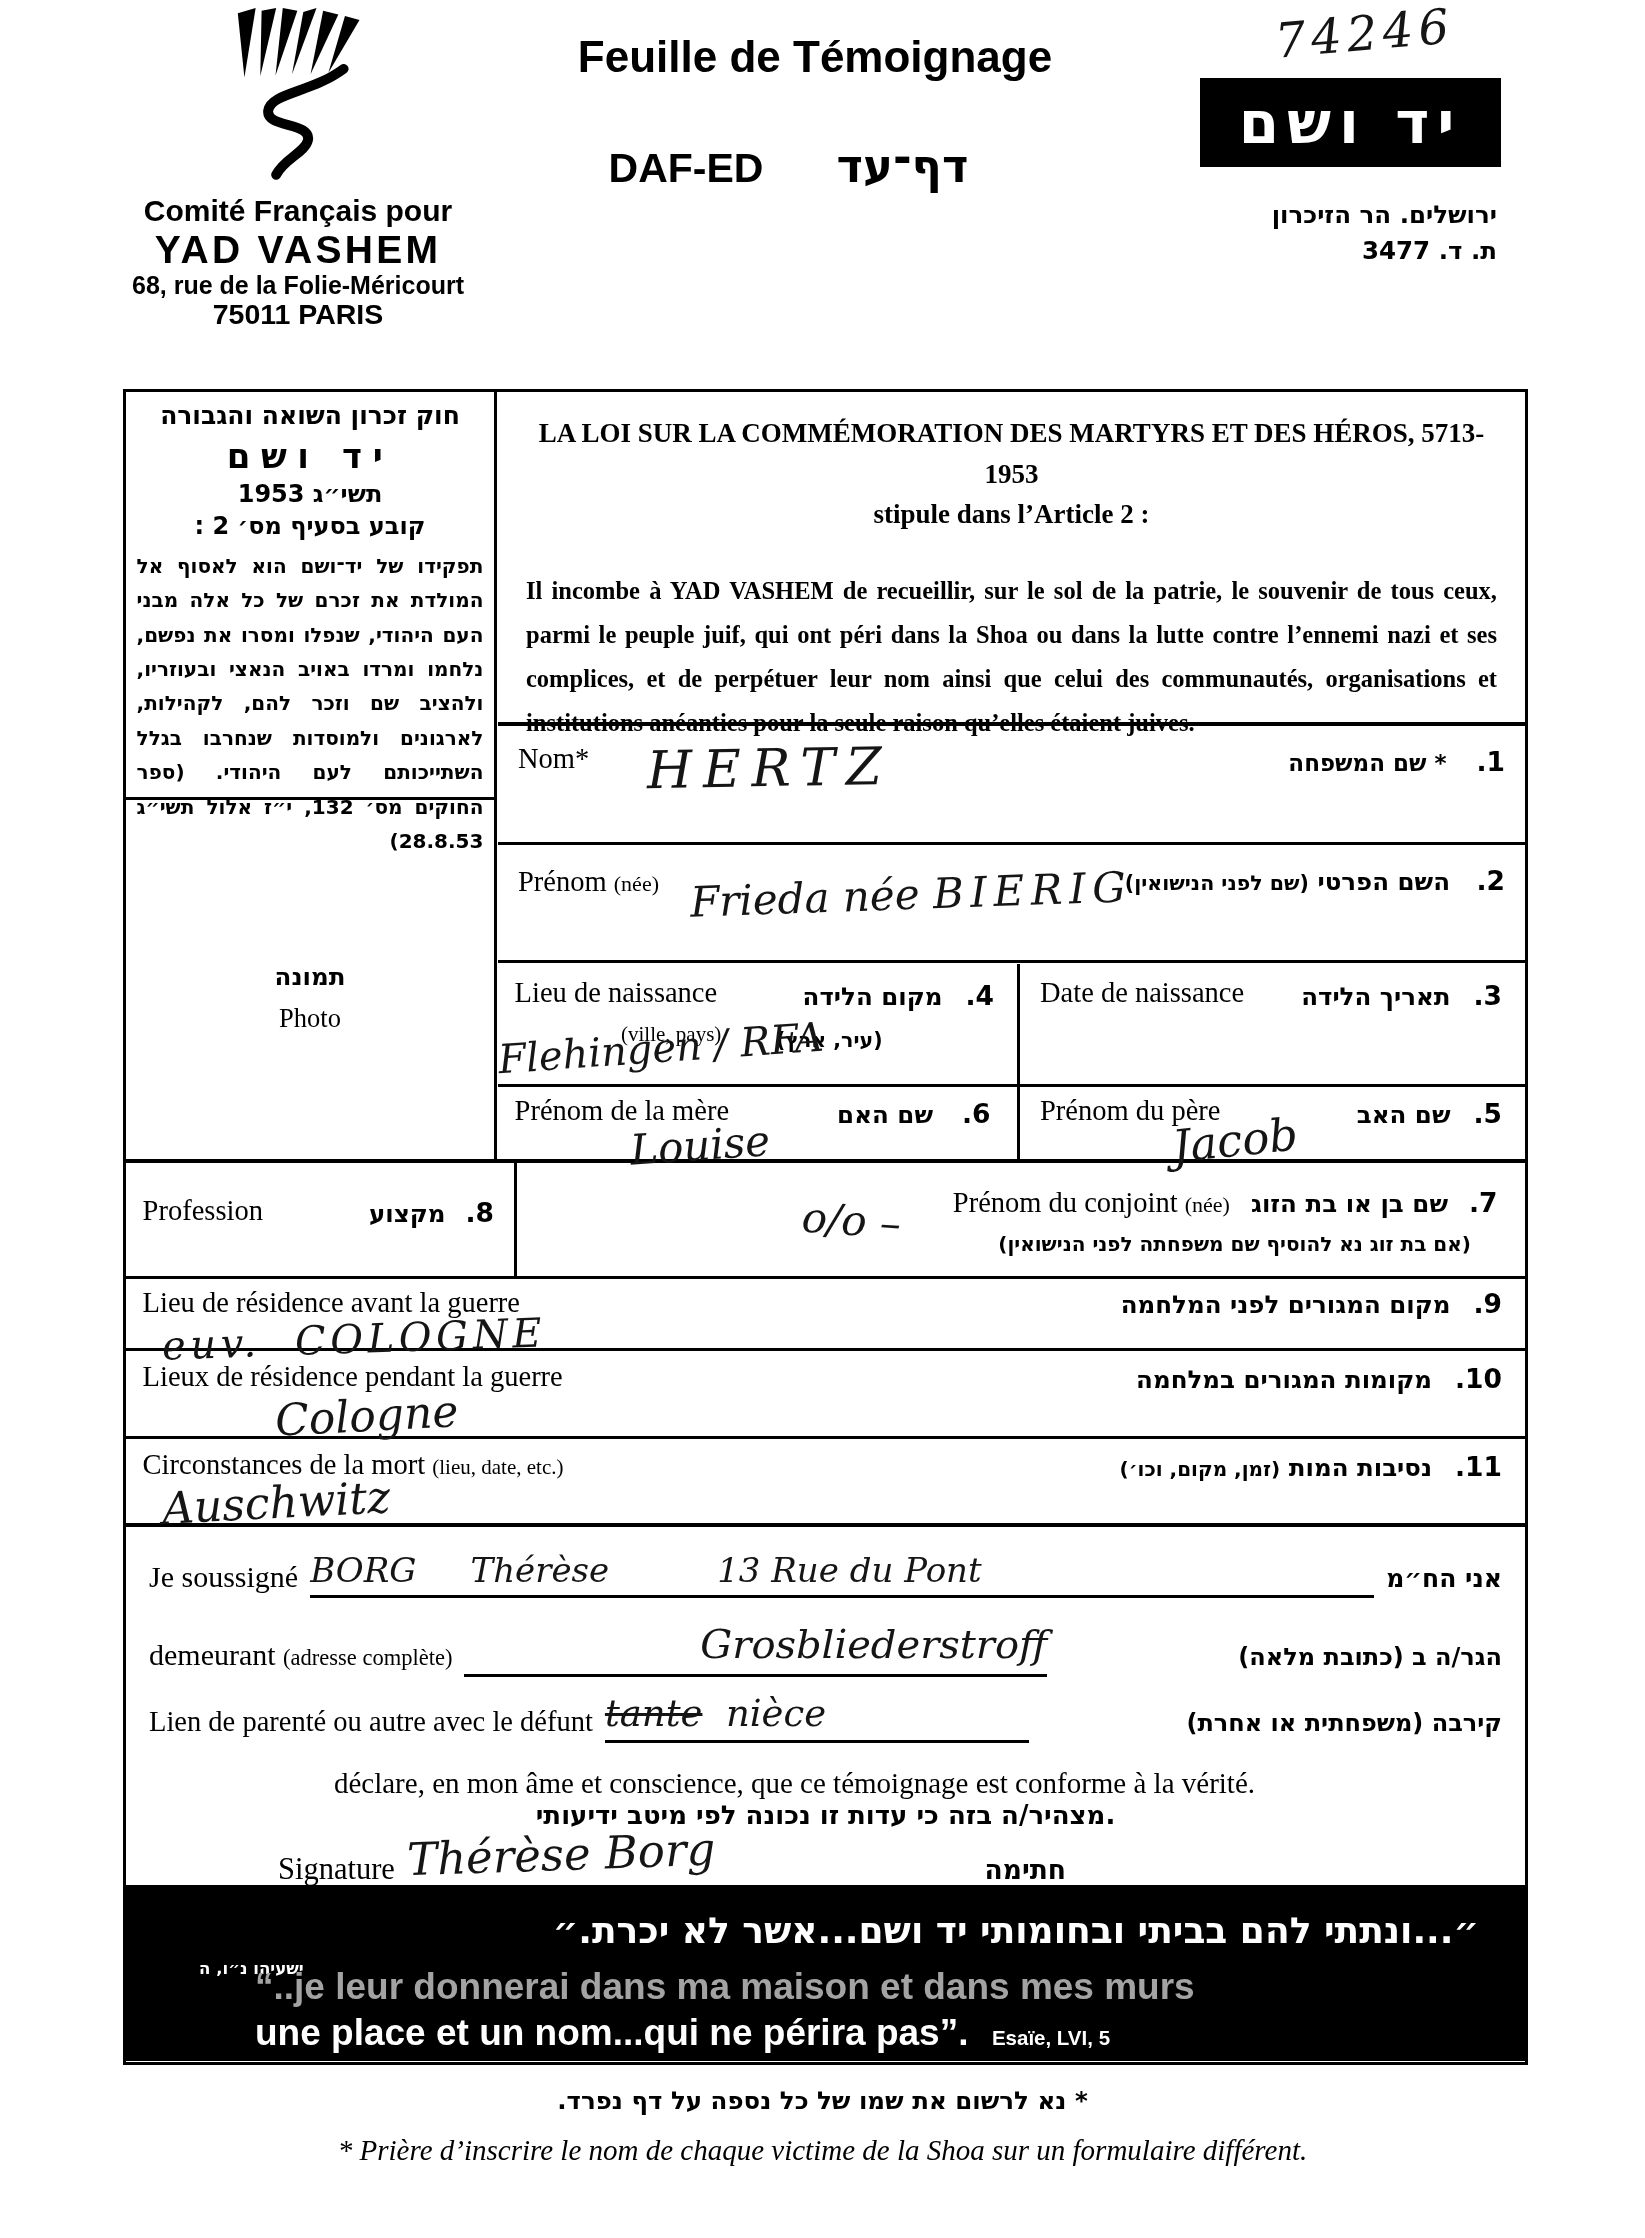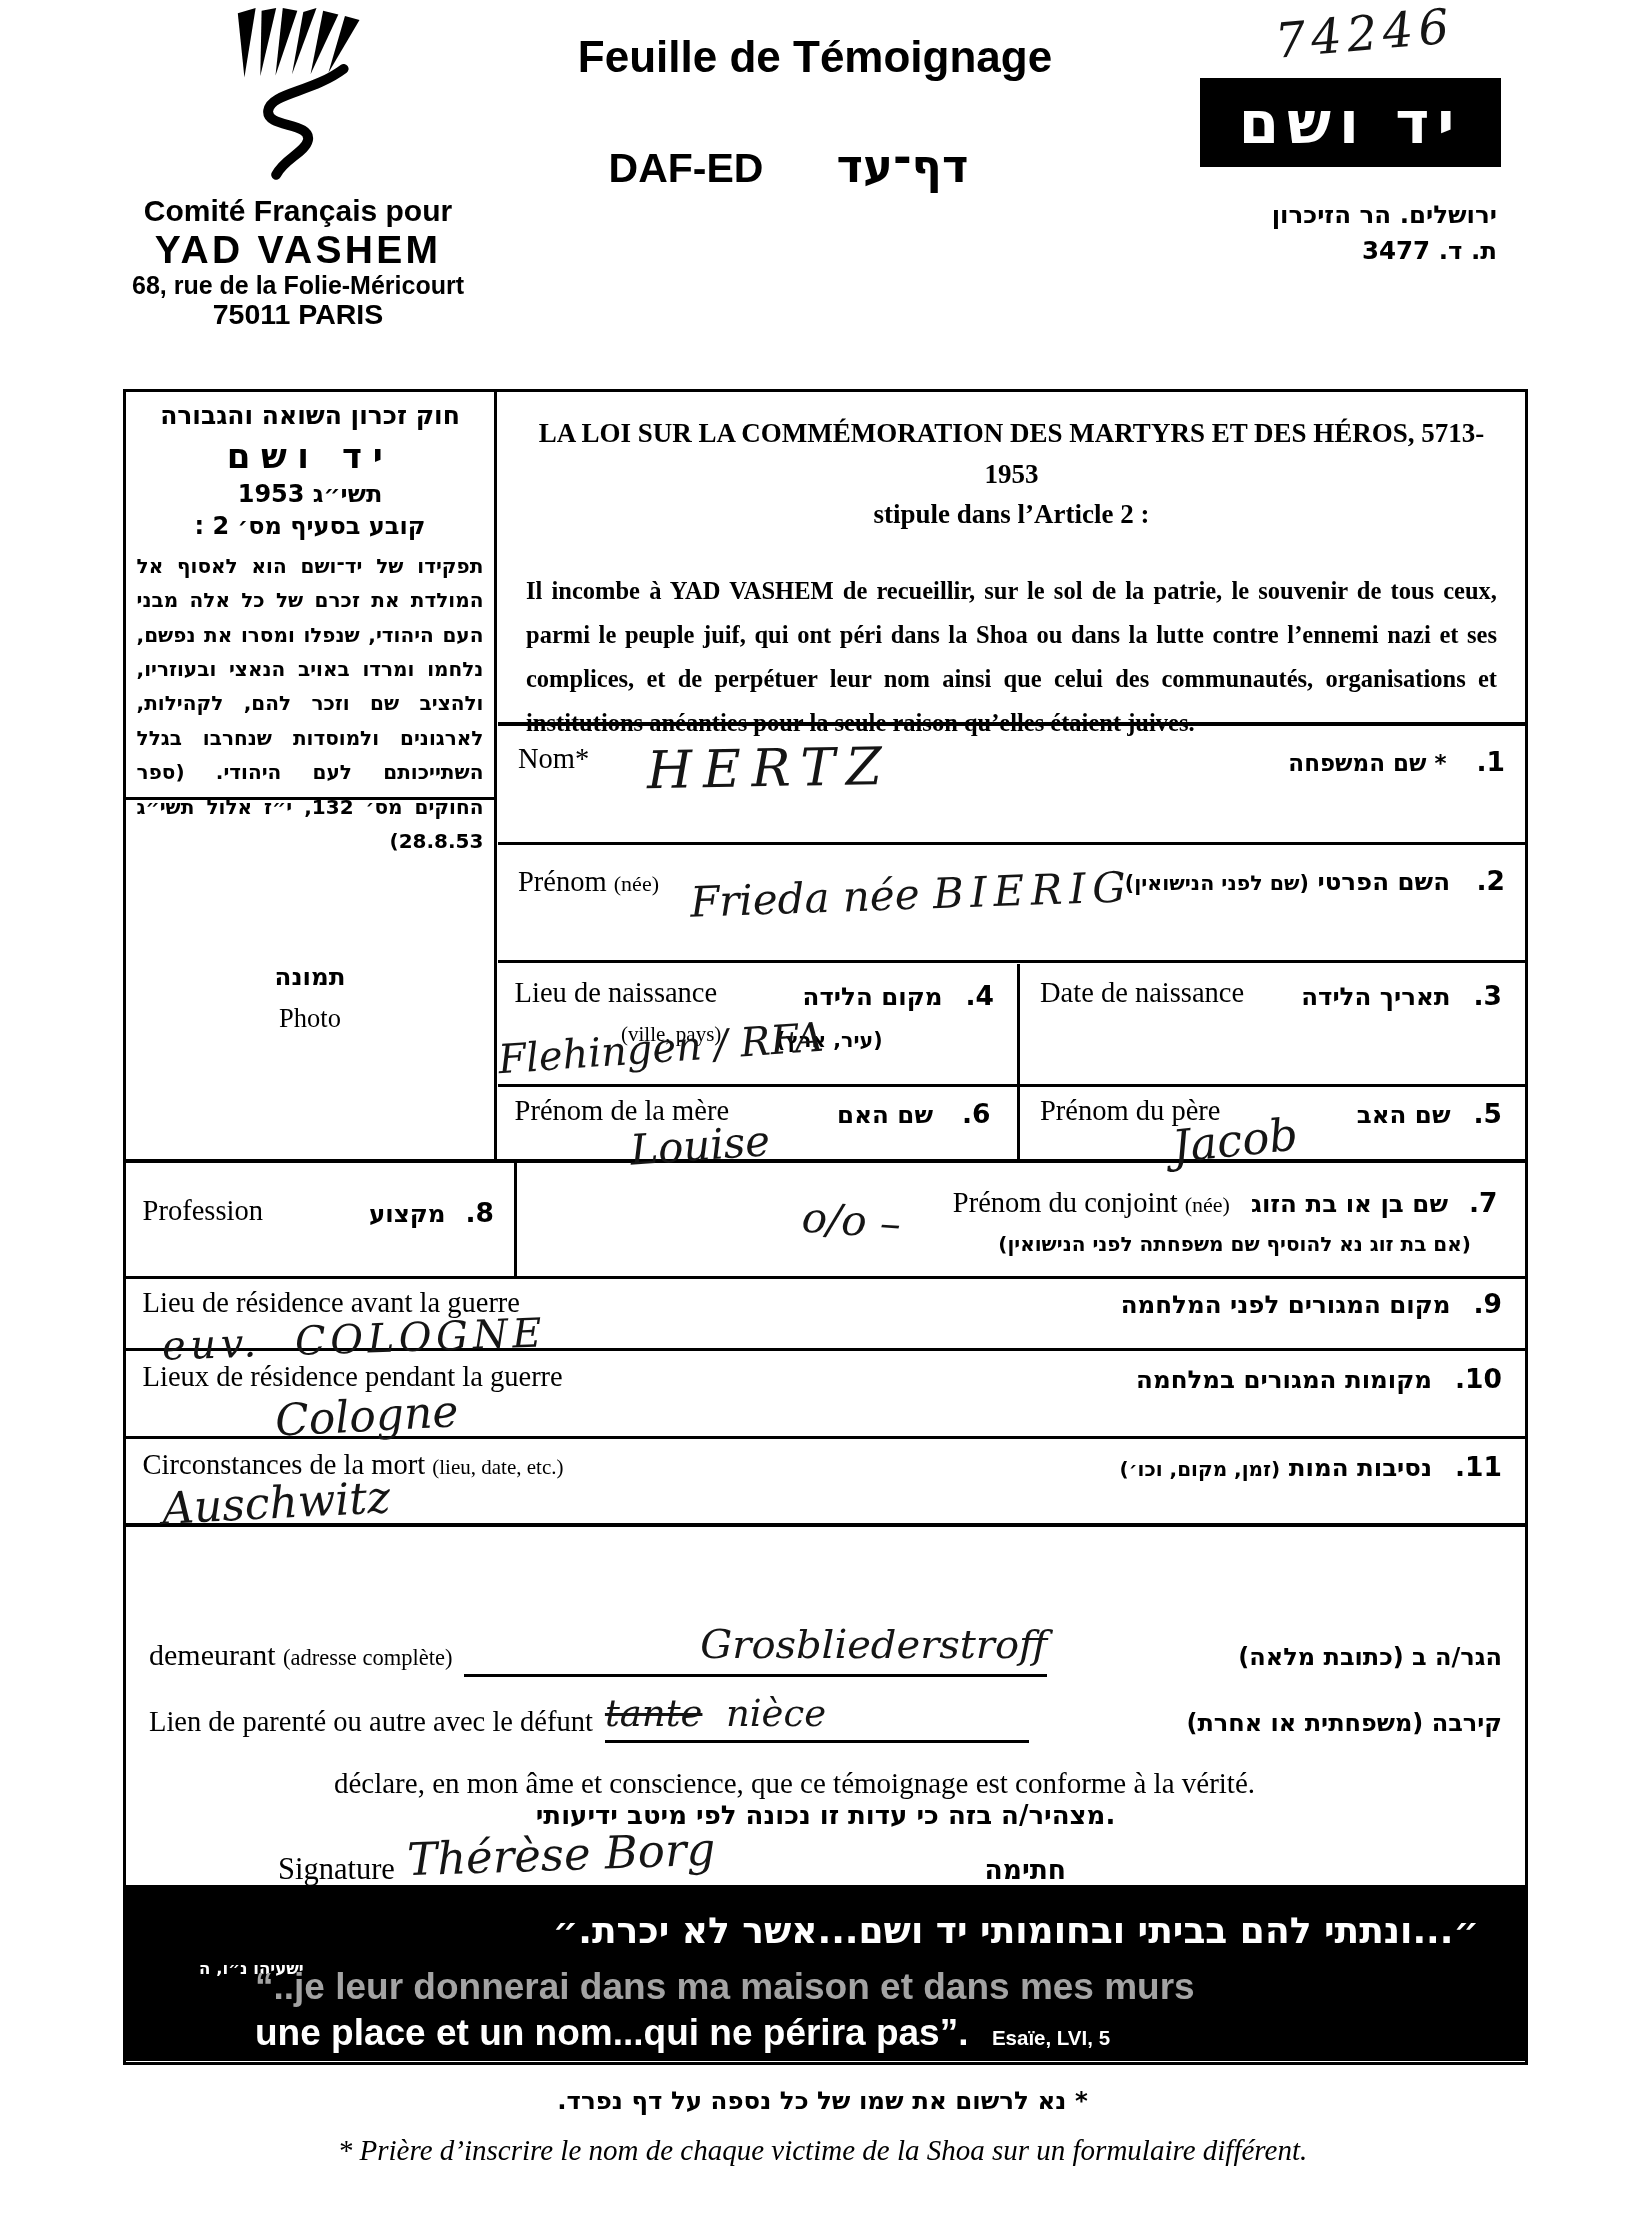--- a/index.html
+++ b/index.html
@@ -201,20 +201,25 @@
       <div class="abs flexrow" style="right:23px;top:10.6px;gap:23px;">
         <span class="heb"><span dir="rtl" style="font-size:24.5px;"><span>נסיבות המות</span> <span style="font-size:20px;">(זמן, מקום, וכו׳)</span></span></span>
         <span class="num" style="font-size:26.5px;">.11</span>
       </div>
       <span class="abs hw" style="left:36px;top:37px;font-size:44px;transform:rotate(-3deg);z-index:3;">Auschwitz</span>
     </div>
     <div class="rule" style="left:0;top:1131px;width:1399px;height:4px;"></div>
 
     <div class="abs" style="left:0;top:1135px;width:1399px;height:358px;">
 
+      <div class="abs flexrow" style="left:23px;right:23px;top:28px;">
+        <span class="serif" style="font-size:30px;">Je soussigné</span>
+        <span class="fill-line"><span class="hw" style="font-size:34px;position:relative;top:-5.3px;">BORG     Thérèse          13 Rue du Pont</span></span>
+        <span class="heb" dir="rtl" style="font-size:25px;">אני הח״מ</span>
+      </div>
 
       <div class="abs flexrow" style="left:23px;right:23px;top:101px;text-align:right;">
         <span class="serif" style="font-size:30px;"><span>demeurant</span> <span style="font-size:22.5px;">(adresse complète)</span></span>
         <span class="fill-line" style="max-width:583px;"><span class="hw" style="font-size:40px;position:relative;top:-6.6px;">Grosbliederstroff</span></span>
         <span class="heb" dir="rtl" style="font-size:24px;margin-left:auto;">הגר/ה ב (כתובת מלאה)</span>
       </div>
 
       <div class="abs flexrow" style="left:23px;right:23px;top:170px;">
         <span class="serif" style="font-size:28.5px;">Lien de parenté ou autre avec le défunt</span>
         <span class="fill-line" style="max-width:424px;"><span class="hw" style="font-size:37px;position:relative;top:-5.3px;"><span class="strike">tante</span><span>  nièce</span></span></span>

